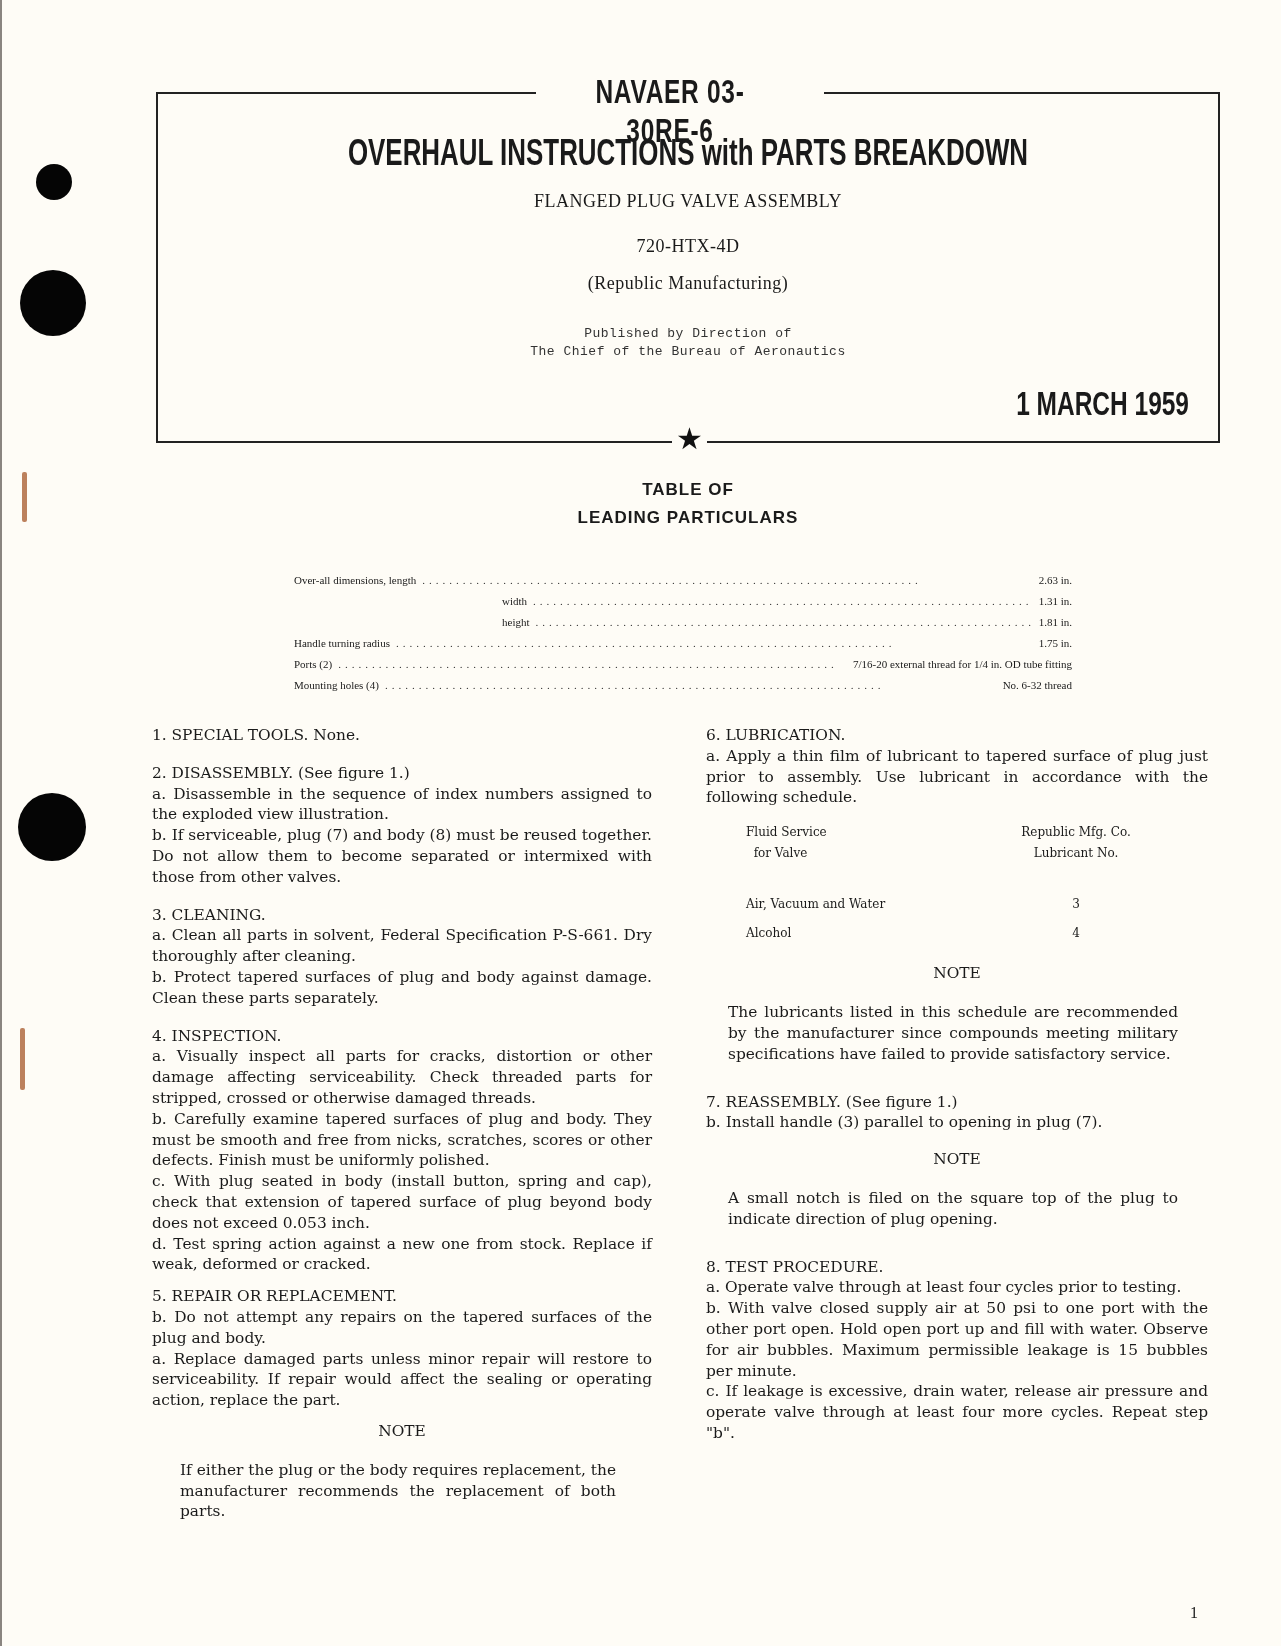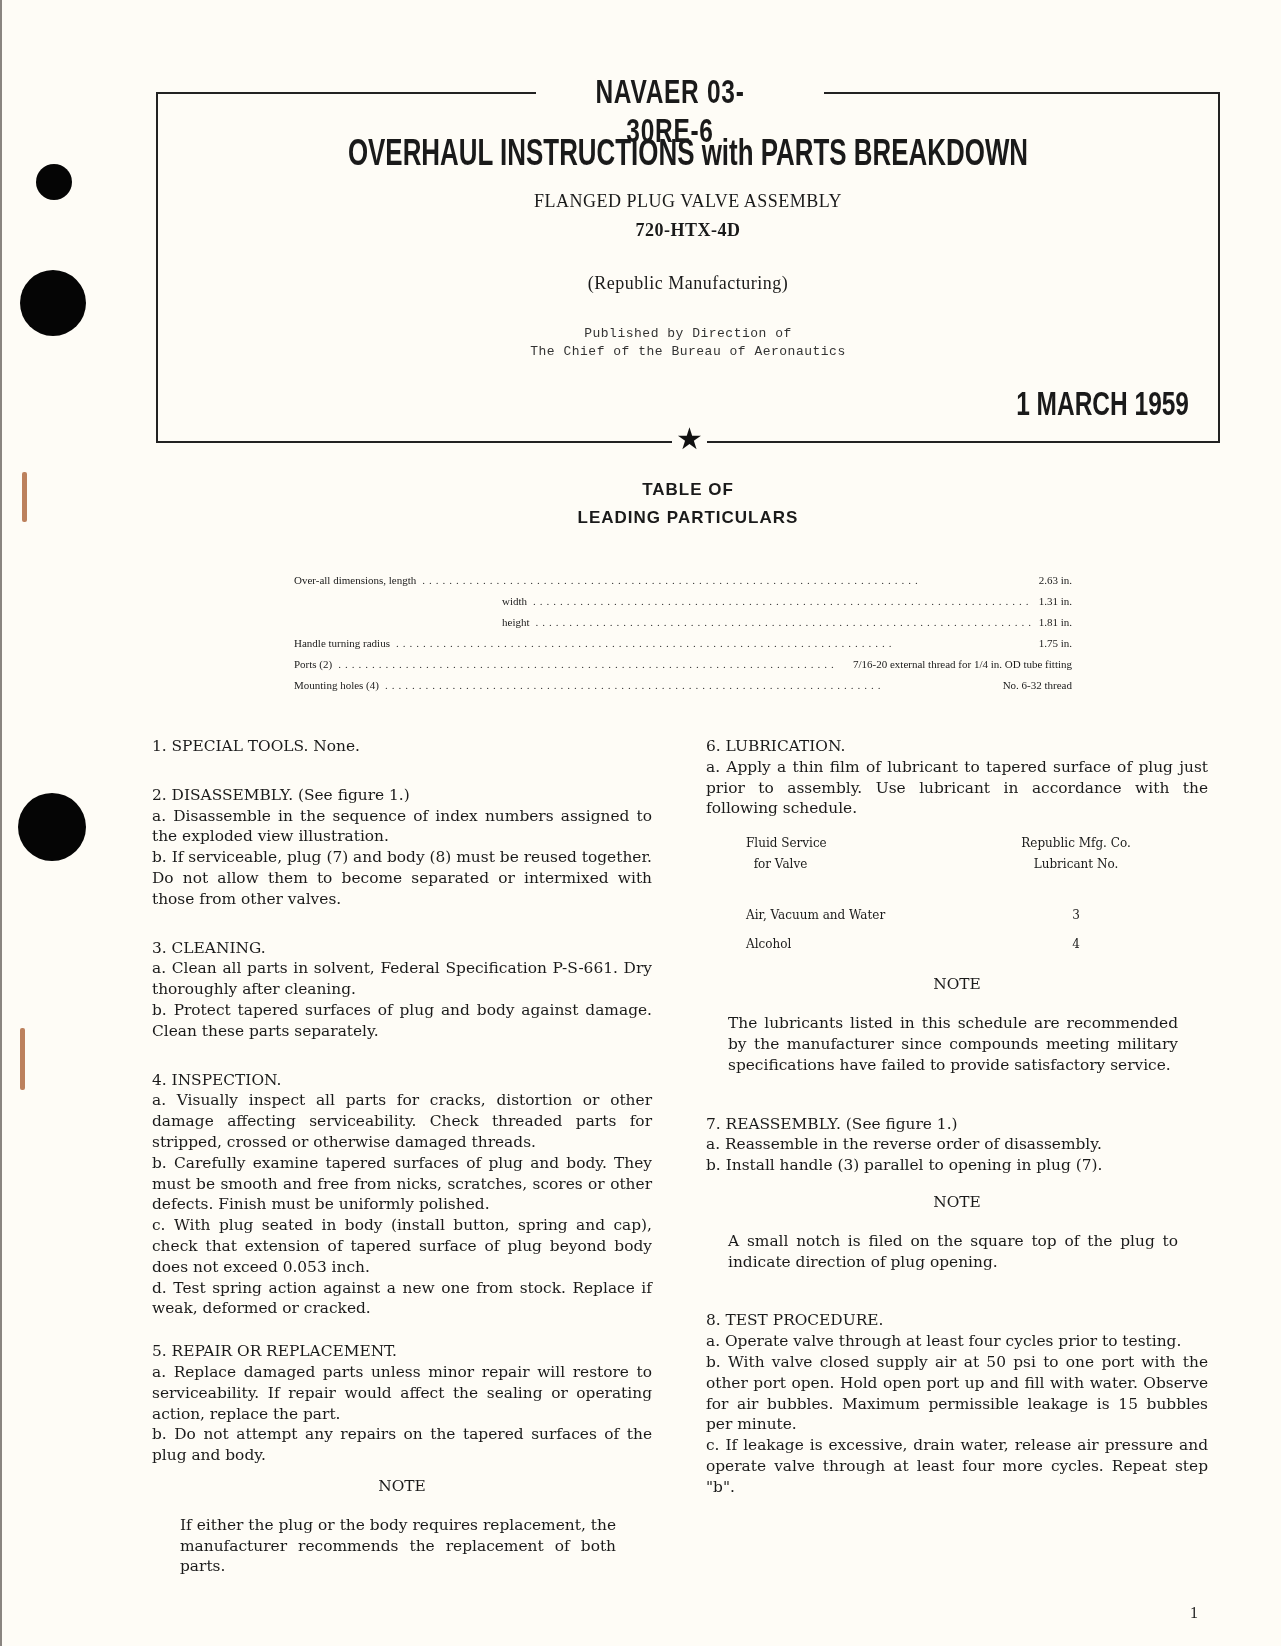--- a/index.html
+++ b/index.html
@@ -50,21 +50,21 @@
   .lp-row {
     position: absolute; left: 294px; width: 778px; height: 21px;
     font-family: "Liberation Serif", serif; font-size: 11px; display: flex; align-items: baseline; white-space: nowrap;
   }
   .lp-row .label { flex: 0 0 auto; }
   .lp-row .dots { flex: 1 1 auto; overflow: hidden; letter-spacing: 4px; margin: 0 6px; color: #333; }
   .lp-row .value { flex: 0 0 auto; text-align: right; }
 
   .col { position: absolute; font-family: "DejaVu Serif", serif; font-size: 15.4px; line-height: 20.8px; }
   .col p { margin: 0; text-align: justify; }
-  .col .h { margin-top: 16px; }
+  .col .h { margin-top: 5px; }
   .col .gap { height: 12px; }
   .col .note-title { text-align: center; margin: 10px 0 18px 0; }
   .col .note-body { padding: 0 36px 0 28px; text-align: justify; }
   .lub-table { margin: 14px 0 12px 40px; width: 420px; border-collapse: collapse; font-size: 12px; }
   .lub-table td { padding: 0; vertical-align: top; }
   .lub-table .c2 { text-align: center; width: 180px; }
   .page-num { position: absolute; left: 1190px; top: 1604px; font-size: 16px; font-family: "Liberation Serif", serif; }
 </style>
 </head>
 <body>
@@ -75,21 +75,21 @@
 <div class="punch" style="left:18px;top:793px;width:68px;height:68px;"></div>
 <div class="stain" style="left:22px;top:472px;height:50px;"></div>
 <div class="stain" style="left:20px;top:1028px;height:62px;"></div>
 
 <div class="top-rule" style="left:156px;width:380px;"></div>
 <div class="top-rule" style="left:824px;width:394px;"></div>
 <div class="header-box"></div>
 <div class="doc-number">NAVAER 03-30RE-6</div>
 <div class="doc-title">OVERHAUL INSTRUCTIONS with PARTS BREAKDOWN</div>
 <div class="subtitle" style="top:191px;">FLANGED PLUG VALVE ASSEMBLY</div>
-<div class="subtitle" style="top:220px;font-weight:bold;">720-HTX-4D</div>
+<div class="subtitle" style="top:236px;">720-HTX-4D</div>
 <div class="subtitle" style="top:273px;">(Republic Manufacturing)</div>
 <div class="pub" style="top:326px;">Published by Direction of</div>
 <div class="pub" style="top:344px;">The Chief of the Bureau of Aeronautics</div>
 <div class="date">1 MARCH 1959</div>
 <div class="star">★</div>
 
 <div class="tlp-heading" style="top:480px;">TABLE OF</div>
 <div class="tlp-heading" style="top:508px;">LEADING PARTICULARS</div>
 
 <div class="lp-row" style="top:574px;">
@@ -134,22 +134,22 @@
   <p>a. Clean all parts in solvent, Federal Specification P-S-661. Dry thoroughly after cleaning.</p>
   <p>b. Protect tapered surfaces of plug and body against damage. Clean these parts separately.</p>
   <div class="gap"></div>
   <p class="h">4. INSPECTION.</p>
   <p>a. Visually inspect all parts for cracks, distortion or other damage affecting serviceability. Check threaded parts for stripped, crossed or otherwise damaged threads.</p>
   <p>b. Carefully examine tapered surfaces of plug and body. They must be smooth and free from nicks, scratches, scores or other defects. Finish must be uniformly polished.</p>
   <p>c. With plug seated in body (install button, spring and cap), check that extension of tapered surface of plug beyond body does not exceed 0.053 inch.</p>
   <p>d. Test spring action against a new one from stock. Replace if weak, deformed or cracked.</p>
   <div class="gap" style="height:6px;"></div>
   <p class="h">5. REPAIR OR REPLACEMENT.</p>
+  <p>b. Do not attempt any repairs on the tapered surfaces of the plug and body.</p>
   <p>a. Replace damaged parts unless minor repair will restore to serviceability. If repair would affect the sealing or operating action, replace the part.</p>
-  <p>b. Do not attempt any repairs on the tapered surfaces of the plug and body.</p>
   <p class="note-title">NOTE</p>
   <p class="note-body">If either the plug or the body requires replacement, the manufacturer recommends the replacement of both parts.</p>
 </div>
 
 <div class="col" style="left:706px;top:720px;width:502px;">
   <p class="h">6. LUBRICATION.</p>
   <p>a. Apply a thin film of lubricant to tapered surface of plug just prior to assembly. Use lubricant in accordance with the following schedule.</p>
   <table class="lub-table">
     <tbody>
         <tr>
@@ -175,21 +175,20 @@
     <tr>
       <td>Alcohol</td>
       <td class="c2">4</td>
     </tr>
   </tbody>
     </table>
   <p class="note-title" style="margin-top:20px;">NOTE</p>
   <p class="note-body" style="padding:0 30px 0 22px;">The lubricants listed in this schedule are recommended by the manufacturer since compounds meeting military specifications have failed to provide satisfactory service.</p>
   <div class="gap" style="height:22px;"></div>
   <p class="h">7. REASSEMBLY. (See figure 1.)</p>
-  <p>a. Reassemble in the reverse order of disassembly.</p>
   <p>b. Install handle (3) parallel to opening in plug (7).</p>
   <p class="note-title" style="margin-top:16px;">NOTE</p>
   <p class="note-body" style="padding:0 30px 0 22px;">A small notch is filed on the square top of the plug to indicate direction of plug opening.</p>
   <div class="gap" style="height:22px;"></div>
   <p class="h">8. TEST PROCEDURE.</p>
   <p>a. Operate valve through at least four cycles prior to testing.</p>
   <p>b. With valve closed supply air at 50 psi to one port with the other port open. Hold open port up and fill with water. Observe for air bubbles. Maximum permissible leakage is 15 bubbles per minute.</p>
   <p>c. If leakage is excessive, drain water, release air pressure and operate valve through at least four more cycles. Repeat step "b".</p>
 </div>
 

